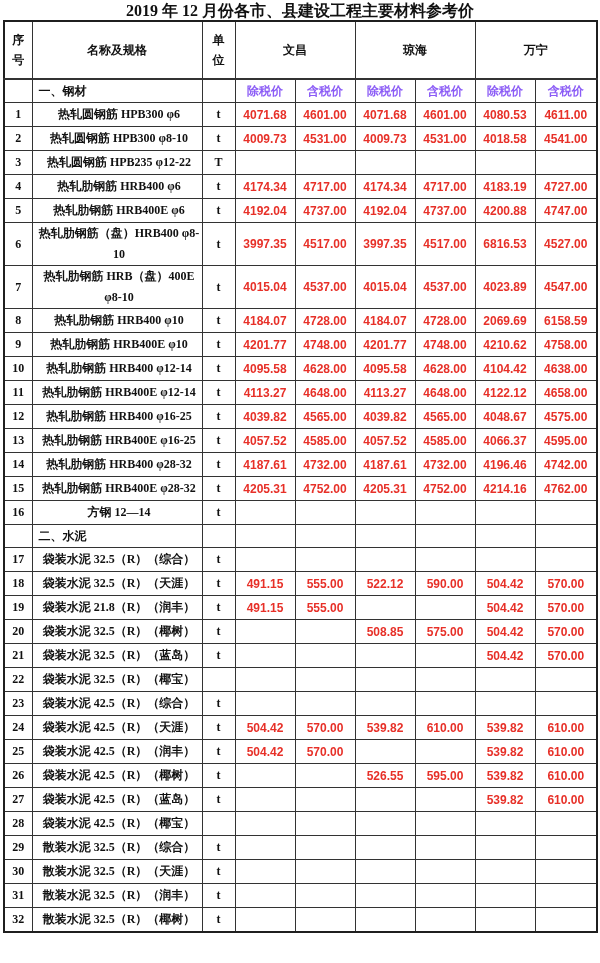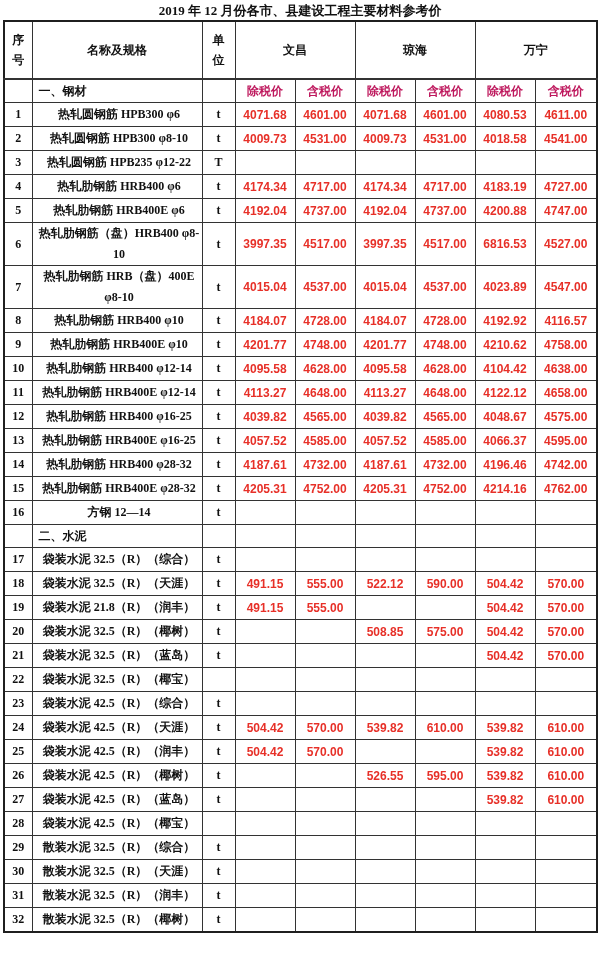--- a/index.html
+++ b/index.html
@@ -7,21 +7,21 @@
     --border-color:#333333;
     --outer-border:#1f1f1f;
   }
   html,body{margin:0;padding:0;background:#ffffff;}
   body{
     width:600px;height:963px;overflow:hidden;
     font-family:"Liberation Serif","DejaVu Serif",serif;
     font-weight:bold;color:#111;
   }
   .page-title{
-    text-align:center;font-size:13px;font-weight:bold;
+    text-align:center;font-size:16px;font-weight:bold;
     padding:3px 0 2px 0;height:15px;line-height:15px;
   }
   table.price-table{
     border-collapse:collapse;table-layout:fixed;
     width:593px;margin-left:3px;
     border:2px solid var(--outer-border);
   }
   col.c-seq{width:28px;}
   col.c-name{width:170px;}
   col.c-unit{width:33px;}
@@ -37,21 +37,21 @@
   td{height:23px;}
   td.seq{text-align:center;}
   td.name{text-align:center;padding:0 2px 0 6px;line-height:21px;}
   td.unit{text-align:center;font-family:"Liberation Serif","DejaVu Serif",serif;}
   td.num{
     text-align:center;color:var(--price-color);
     font-family:"Liberation Sans","DejaVu Sans",sans-serif;
     font-size:12px;letter-spacing:0px;
   }
   tr.section td{height:22px;}
-  td.phead{text-align:center;color:#be185d;}
+  td.phead{text-align:center;color:#8b5cf6;}
   td.section-name{text-align:left;padding:0 2px 0 6px;margin-left:39px;}
 </style>
 </head>
 <body>
 
 <div class="page-title">2019 年 12 月份各市、县建设工程主要材料参考价</div>
 
 <table class="price-table">
   <colgroup>
     <col class="c-seq">
@@ -168,22 +168,22 @@
         <td class="num">4547.00</td>
       </tr>
       <tr>
         <td class="seq">8</td>
         <td class="name">热轧肋钢筋 HRB400 φ10</td>
         <td class="unit">t</td>
         <td class="num">4184.07</td>
         <td class="num">4728.00</td>
         <td class="num">4184.07</td>
         <td class="num">4728.00</td>
-        <td class="num">4192.92</td>
-        <td class="num">4116.57</td>
+        <td class="num">2069.69</td>
+        <td class="num">6158.59</td>
       </tr>
       <tr>
         <td class="seq">9</td>
         <td class="name">热轧肋钢筋 HRB400E φ10</td>
         <td class="unit">t</td>
         <td class="num">4201.77</td>
         <td class="num">4748.00</td>
         <td class="num">4201.77</td>
         <td class="num">4748.00</td>
         <td class="num">4210.62</td>

